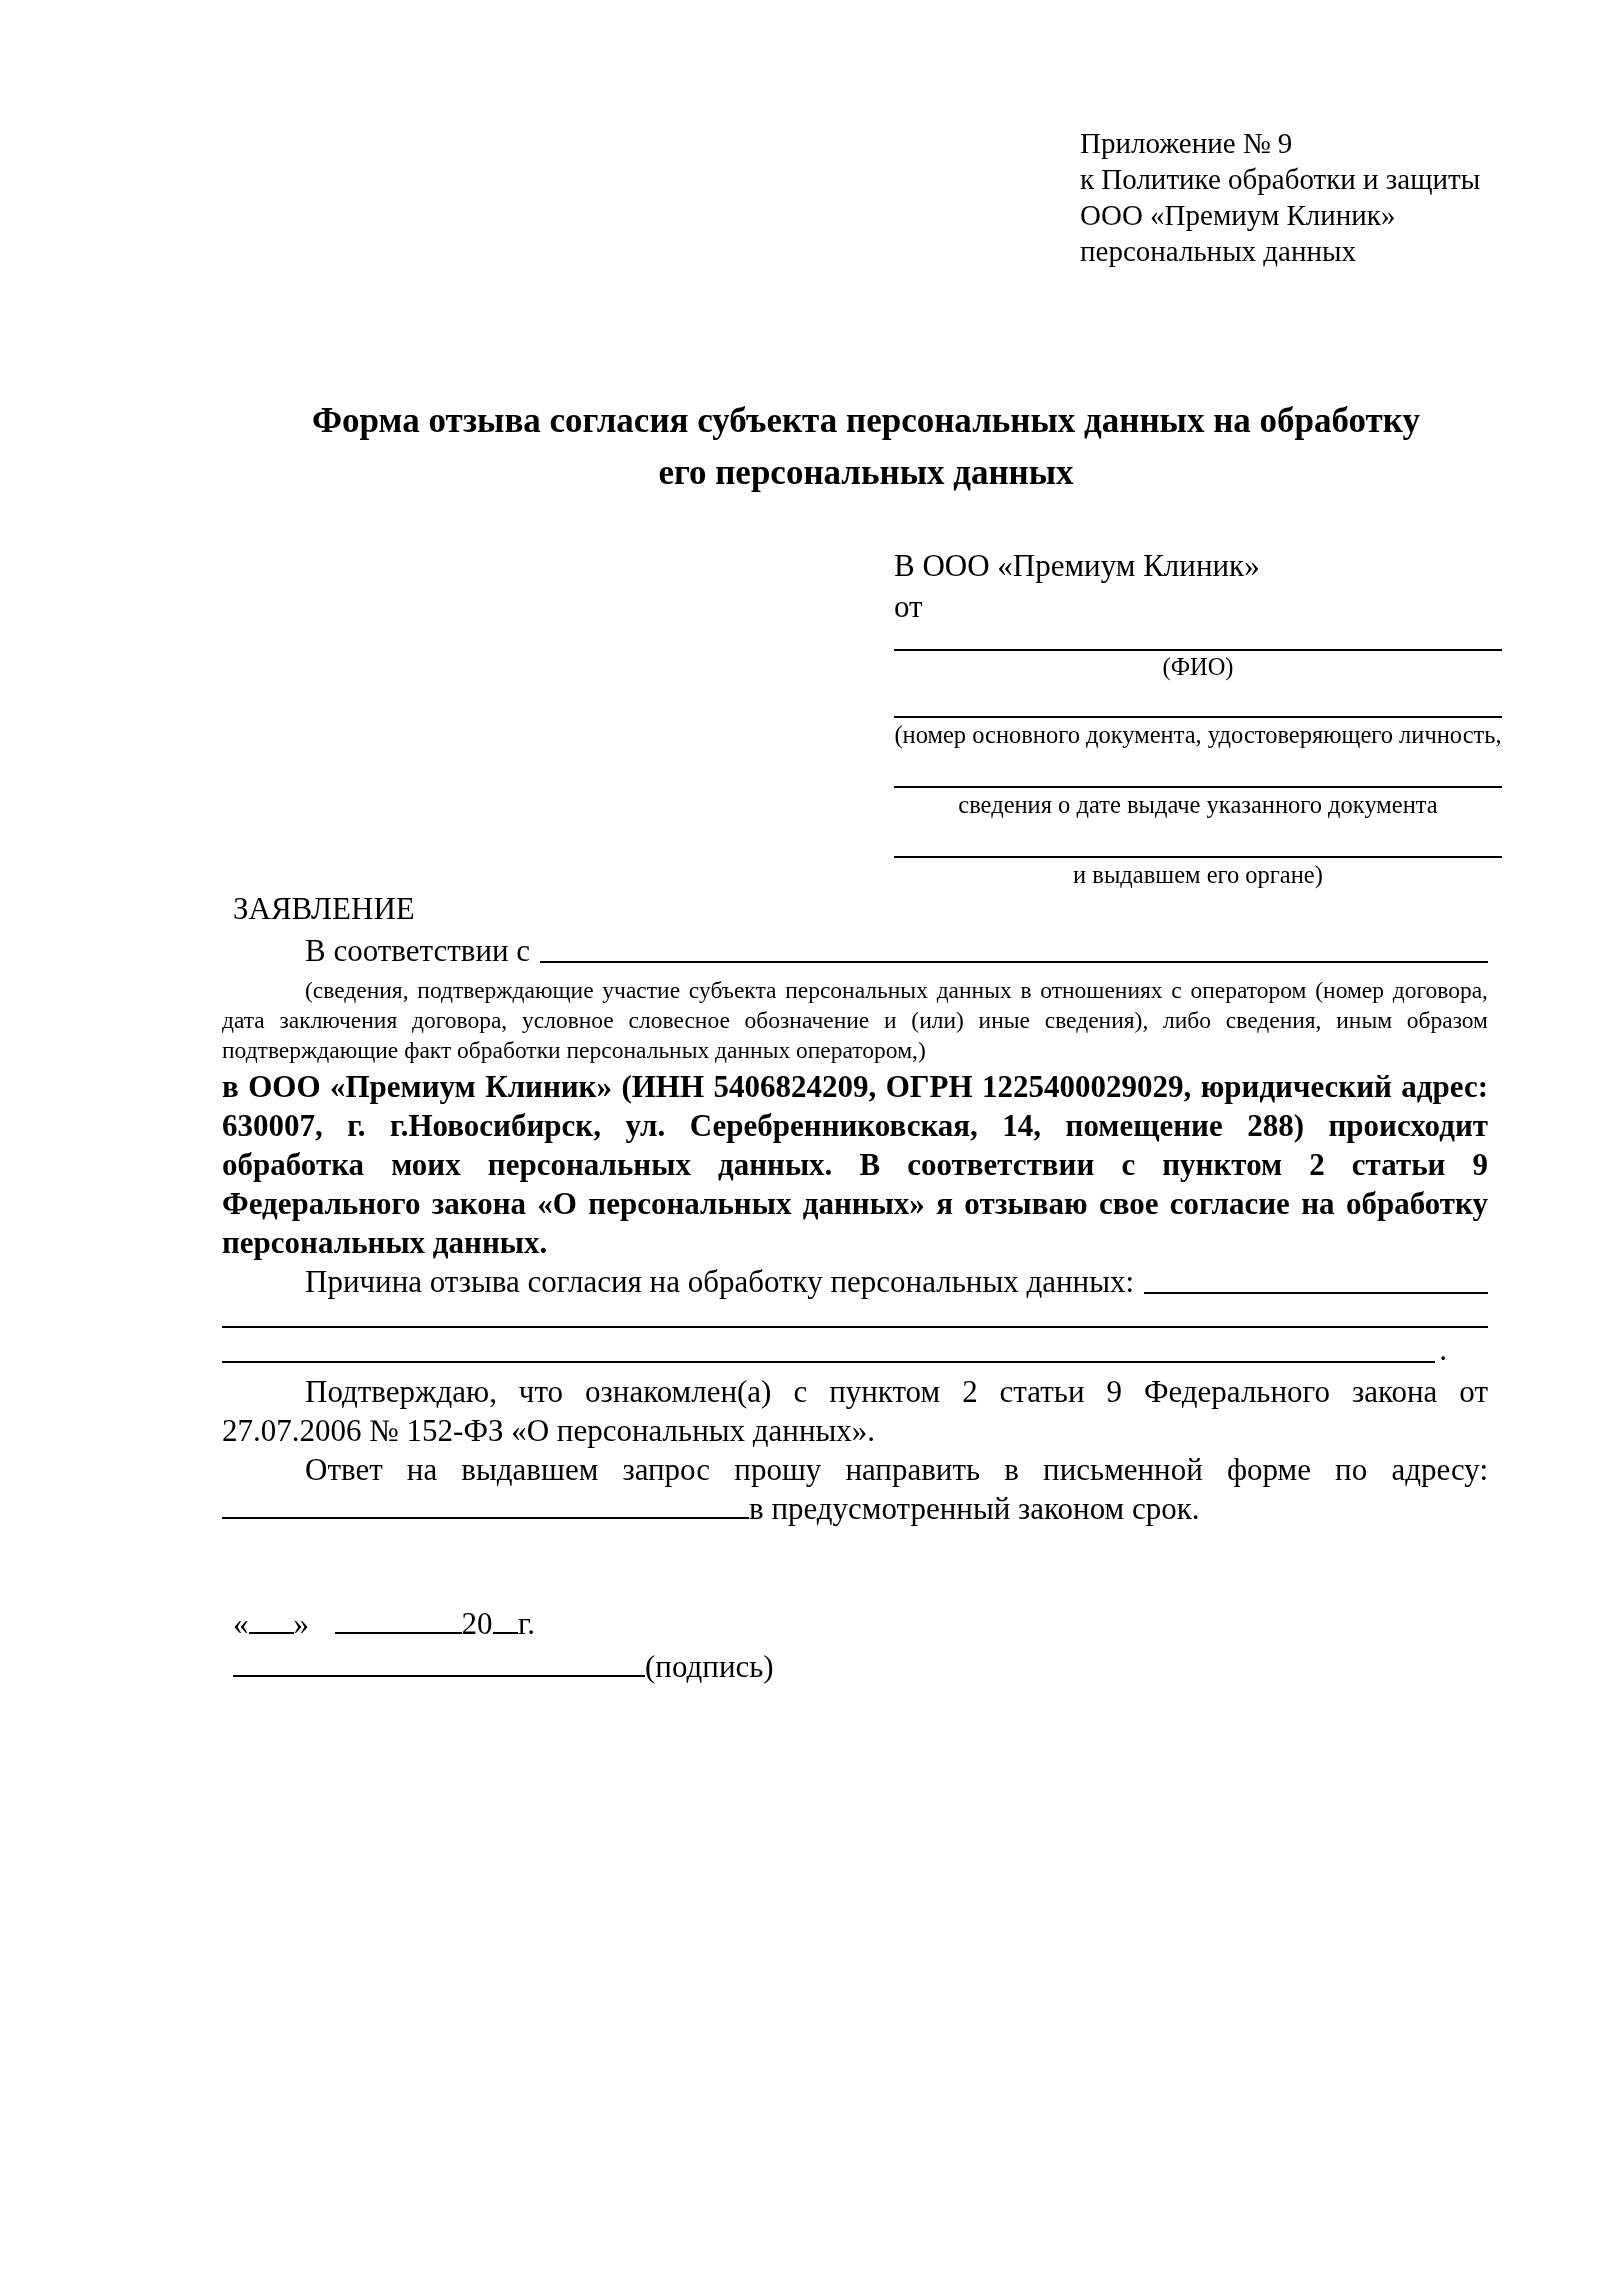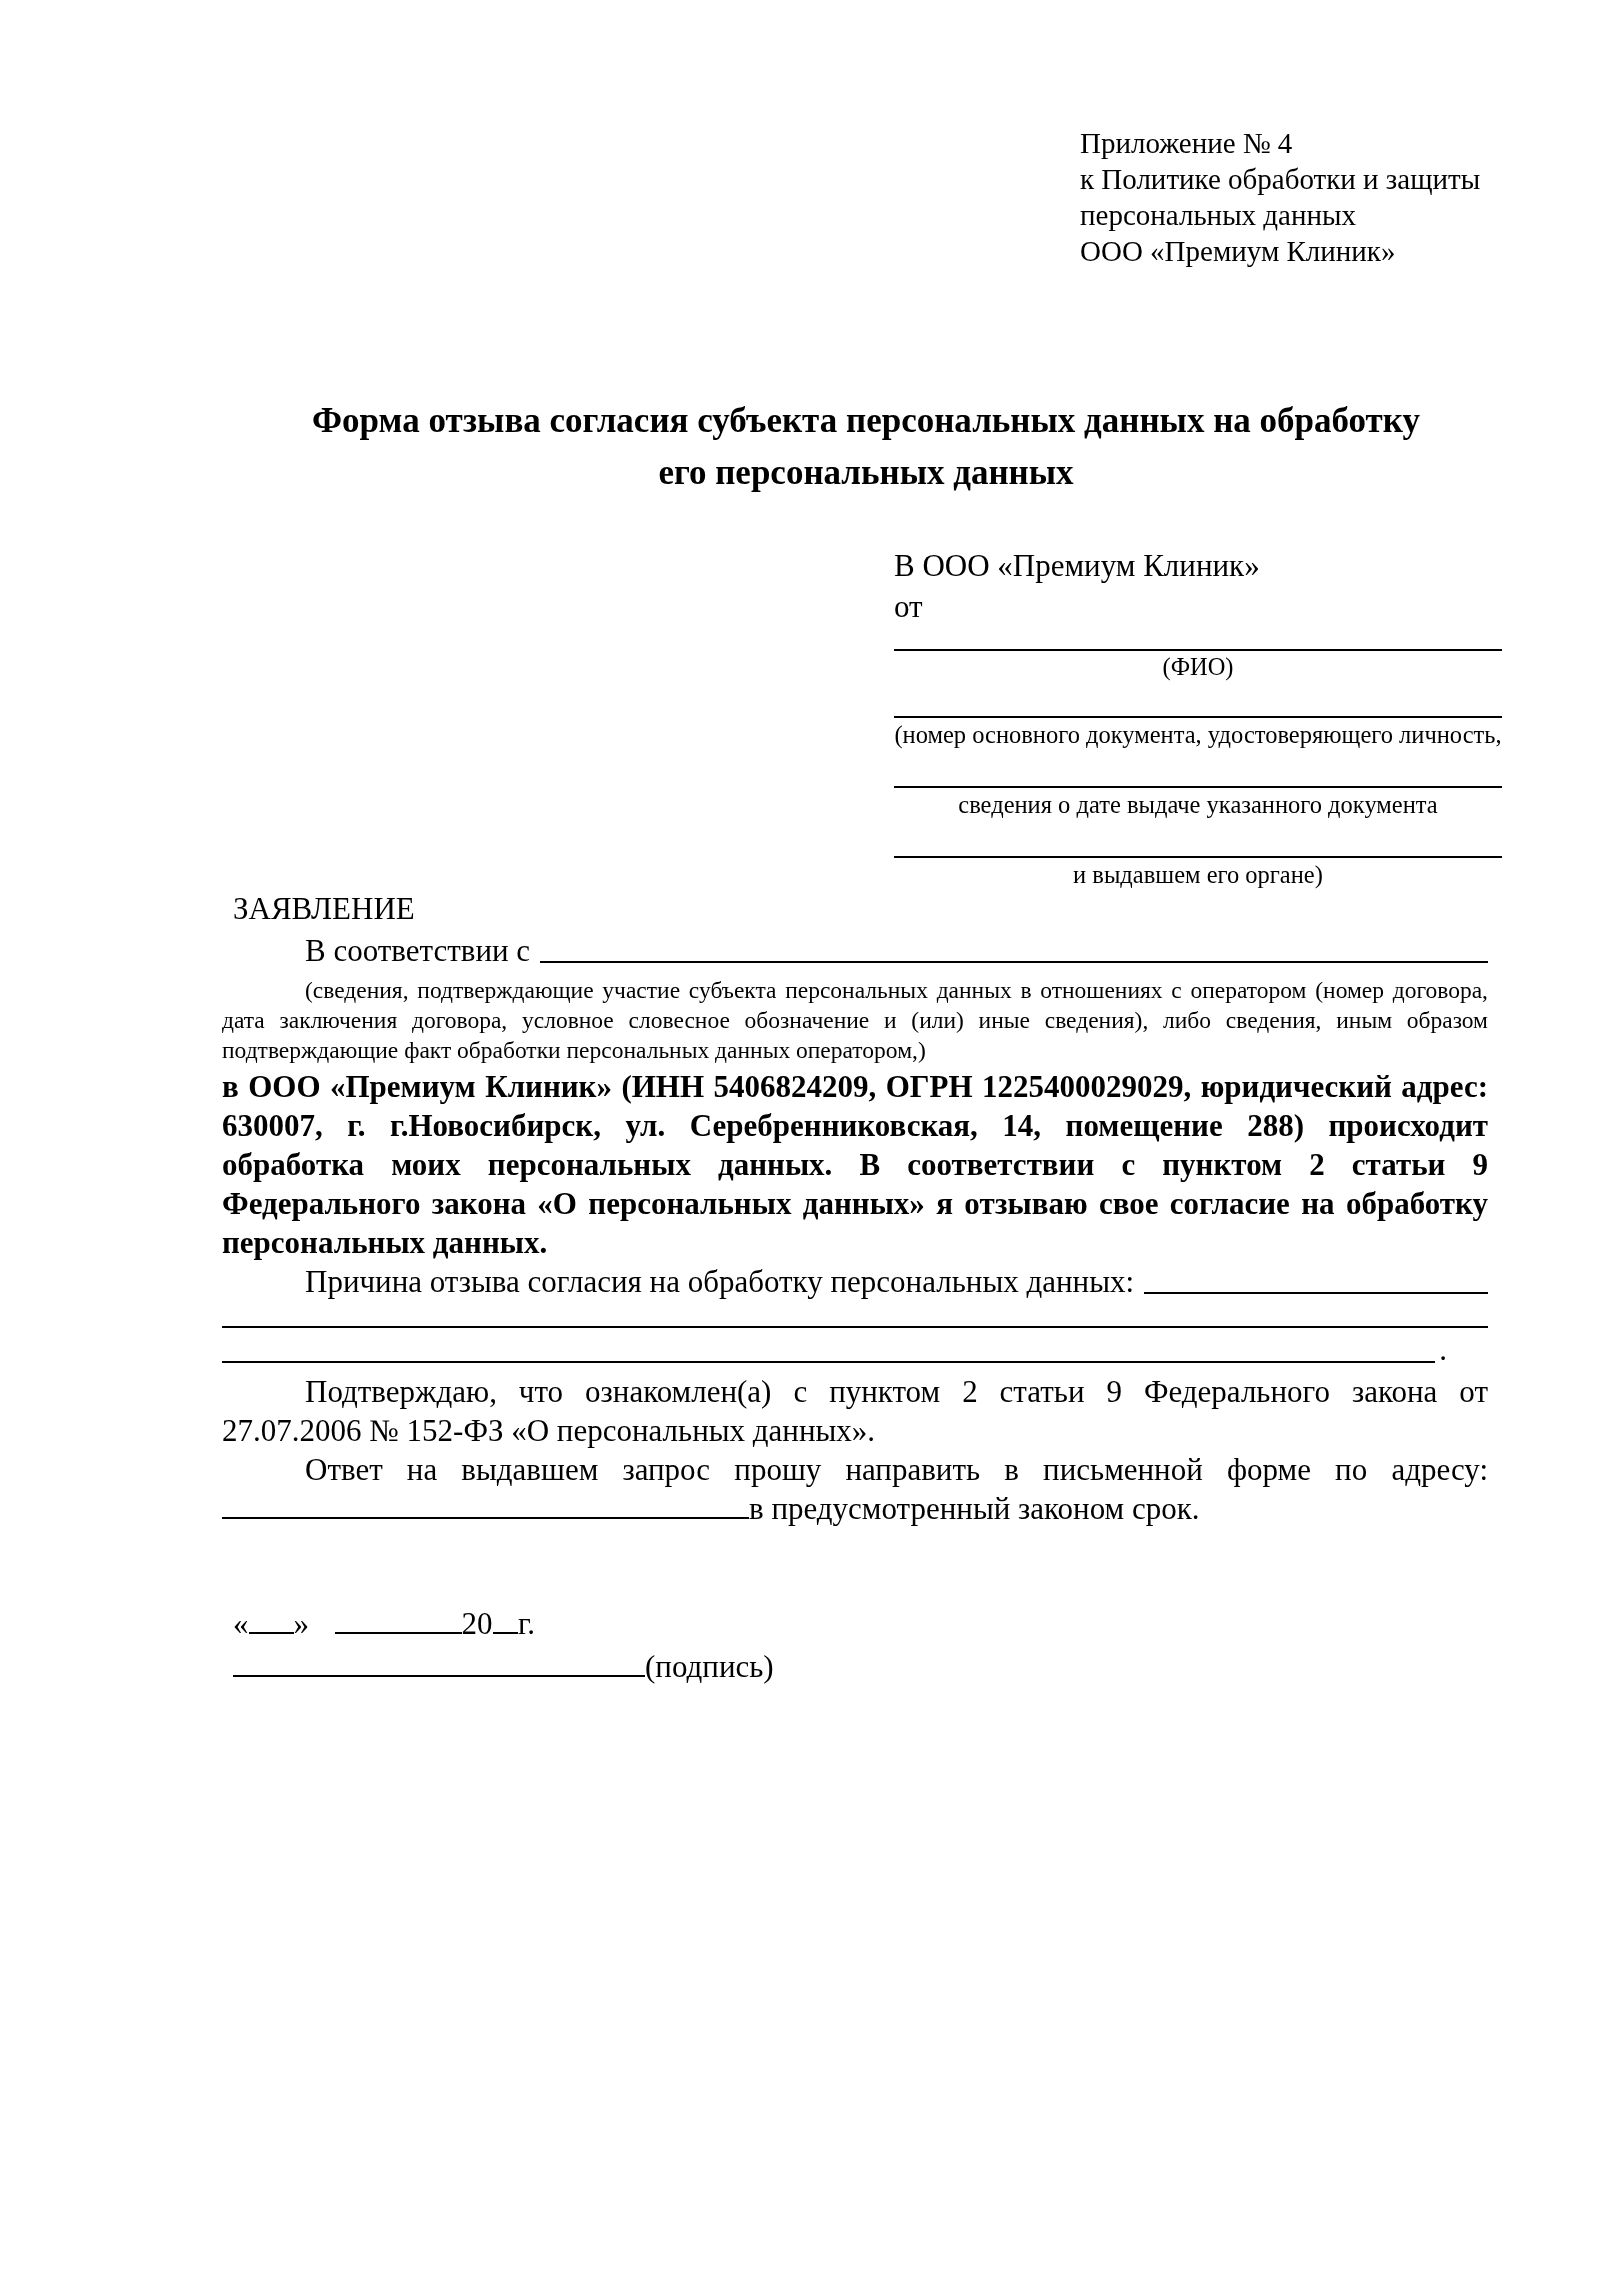--- a/index.html
+++ b/index.html
@@ -159,24 +159,24 @@
   .date-field .b-month { width: 127px; margin-left: 25.5px; }
   .date-field .b-year  { width: 25.5px; }
   .signature-field .b-sign { width: 412px; }
 </style>
 </head>
 <body>
 
 <div class="page">
 
   <div class="appendix-note">
-    <div>Приложение № 4</div>
+    <div>Приложение № 9</div>
     <div>к Политике обработки и защиты</div>
+    <div>ООО «Премиум Клиник»</div>
     <div>персональных данных</div>
-    <div>ООО «Премиум Клиник»</div>
   </div>
 
   <div class="doc-title">
     <div>Форма отзыва согласия субъекта персональных данных на обработку</div>
     <div>его персональных данных</div>
   </div>
 
   <div class="addressee">
     <div>В ООО «Премиум Клиник»</div>
     <div>от</div>

